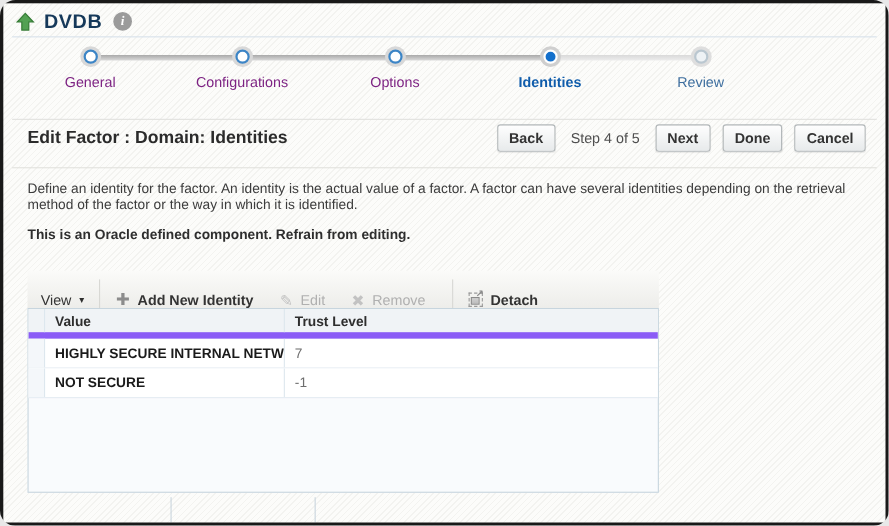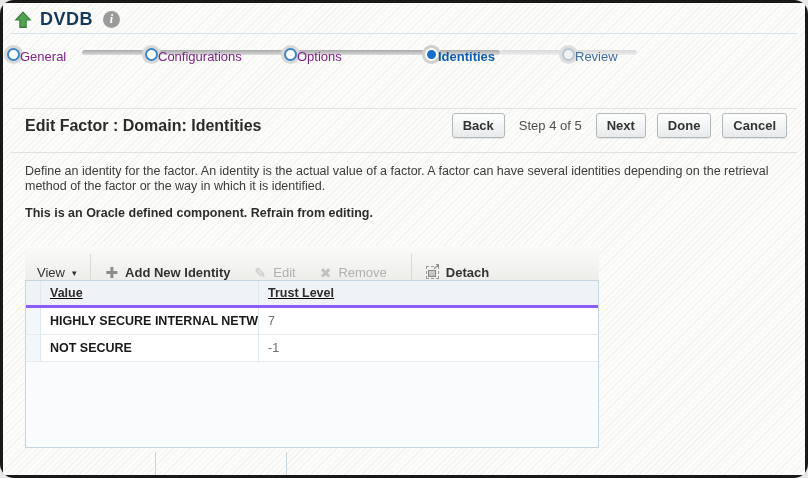--- a/index.html
+++ b/index.html
@@ -18,21 +18,21 @@
   .info-icon{width:17px;height:17px;border-radius:50%;background:#9b9b9b;color:#fff;
     font-family:"Liberation Serif","DejaVu Serif",serif;font-style:italic;font-weight:bold;
     font-size:12px;display:flex;align-items:center;justify-content:center;margin-left:2px;}
   .header-divider{position:absolute;left:11px;right:11px;top:33px;height:1px;background:#d7e2ea;}
 
   
   .stepper{position:absolute;left:0;top:40px;right:0;height:52px;}
   .track{position:absolute;height:5px;top:10px;border-radius:3px;}
   .track.done{left:82px;width:418px;background:linear-gradient(#a9a9a9,#dadada);}
   .track.todo{left:500px;width:137px;background:linear-gradient(#d9d9d9,#ededed);}
-  .step{position:absolute;top:0;width:150px;display:flex;align-items:center;}
+  .step{position:absolute;top:0;width:150px;display:flex;flex-direction:column;align-items:center;}
   .step .dot{width:13px;height:13px;border-radius:50%;margin-top:5px;background:#fff;
     border:2px solid #3c85c6;box-shadow:0 0 0 3px #d8d8d8,0 1px 2px rgba(0,0,0,.25);}
   .step.active .dot{background:#1470cc;border:2px solid #ffffff;box-shadow:0 0 0 3px #cfcfcf,0 1px 2px rgba(0,0,0,.25);}
   .step.future .dot{background:#eef2f5;border:2px solid #bac7d0;box-shadow:0 0 0 3px #dedede;}
   .step .lbl{margin-top:9px;font-size:13px;color:#7d2383;}
   .step.active .lbl{color:#0f5cab;font-weight:bold;}
   .step.future .lbl{color:#3f6f9f;}
 
   
   .title-bar{position:absolute;top:108px;left:11px;right:11px;height:45px;
@@ -63,21 +63,21 @@
   .pencil-glyph,.x-glyph{font-size:14px;color:#c2c2c2;line-height:1;}
   .detach-glyph{position:relative;width:13px;height:13px;border:1px dashed #9a9a9a;}
   .detach-glyph::before{content:"";position:absolute;left:1px;bottom:1px;width:6px;height:5px;
     border:1px solid #8a8a8a;background:linear-gradient(#cfcfcf,#bdbdbd);}
   .detach-glyph::after{content:"\2197";position:absolute;right:-2px;top:-5px;font-size:9px;color:#8a8a8a;}
 
   
   .grid{position:absolute;left:25px;top:280px;width:574px;height:168px;
     background:#f9fbfd;border:1px solid #c7d5de;}
   .g-row{display:flex;height:27px;}
-  .g-head{background:#f0f3f6;border-bottom:3px solid #8b5cf6;text-decoration:underline;}
+  .g-head{background:#f0f3f6;border-bottom:6px solid #8b5cf6;}
   .g-row.body{background:#ffffff;border-bottom:1px solid #e4ecf2;}
   .g-cell{display:flex;align-items:center;padding:0 9px;font-size:12.5px;overflow:hidden;white-space:nowrap;}
   .g-cell.sel{width:15px;padding:0;border-right:1px solid #dde7ee;background:#f4f7fa;}
   .g-head .g-cell.sel{background:transparent;}
   .g-cell.col-value{width:218px;border-right:1px solid #dde7ee;}
   .g-head .g-cell.col-value,.g-head .g-cell.col-trust{font-weight:bold;color:#2e2e2e;}
   .g-cell.col-trust{flex:1;}
   .g-row.body .col-value{font-weight:bold;color:#1a1a1a;}
   .g-row.body .col-trust{color:#6e6e6e;}
 

